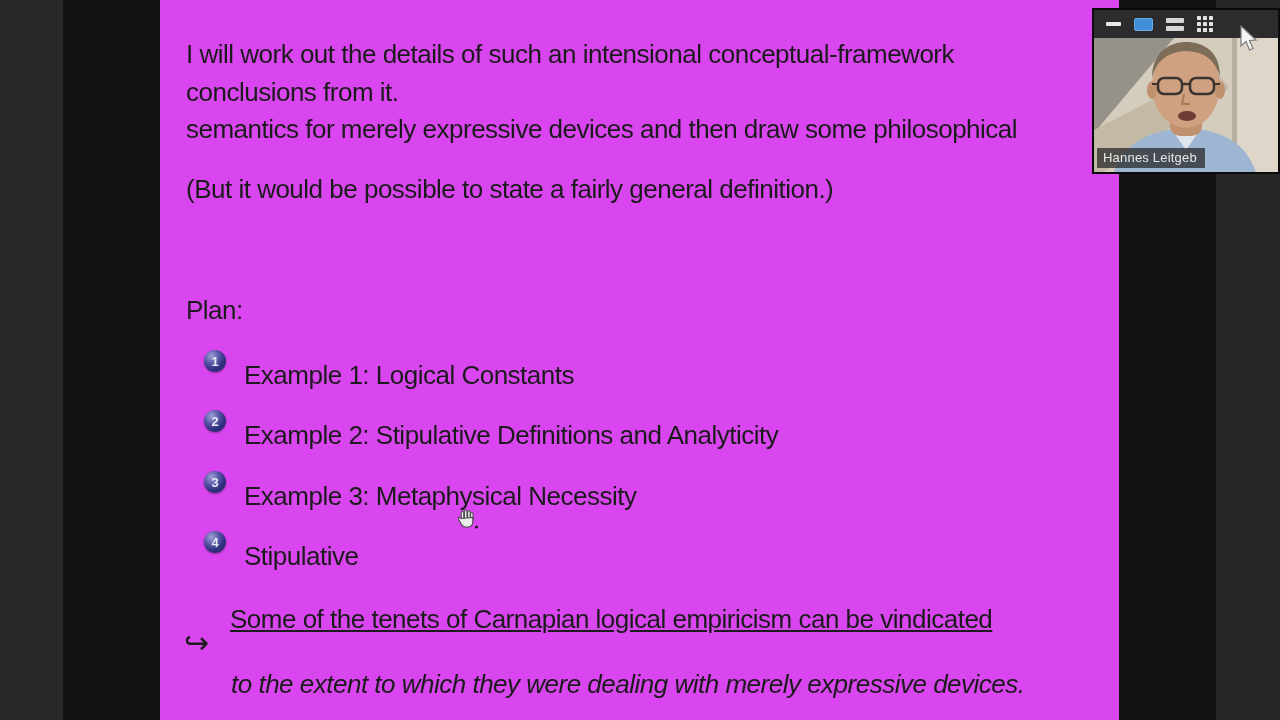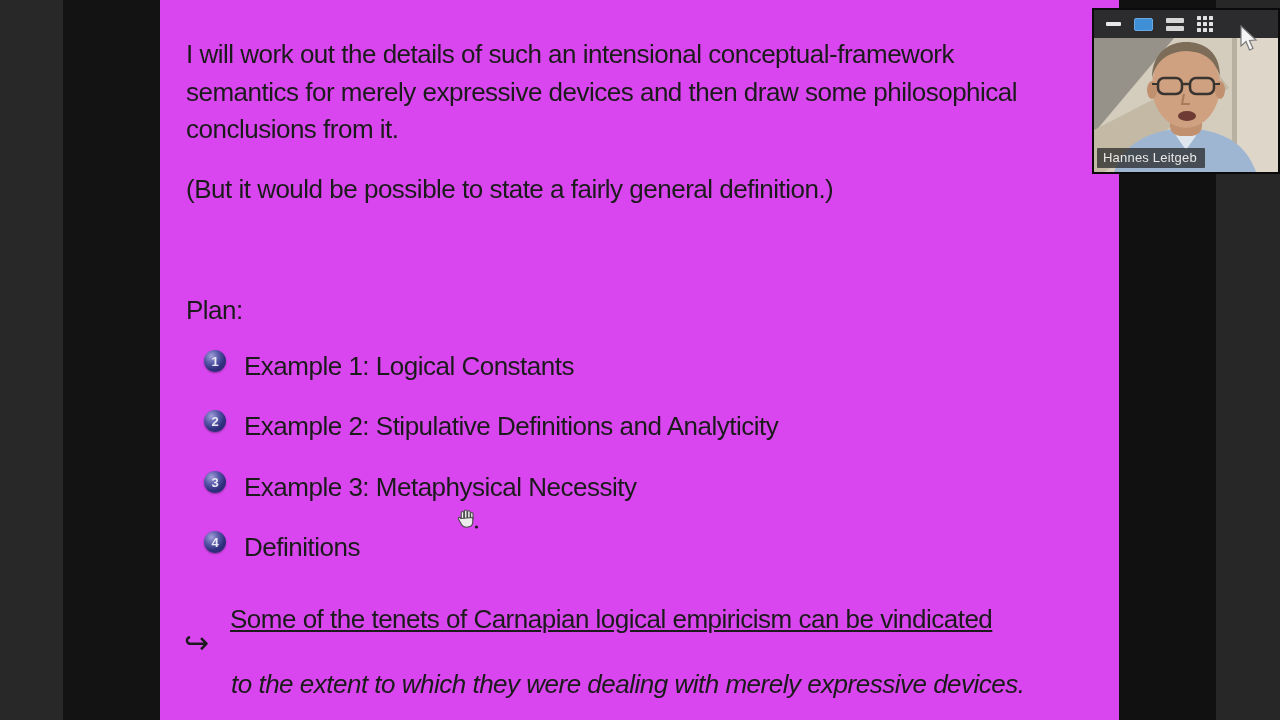--- a/index.html
+++ b/index.html
@@ -30,21 +30,21 @@
 
   .plan-item { position: absolute; left: 44px; height: 30px; }
   .plan-item .ball {
     position: absolute; left: 0; top: 3px; width: 22px; height: 22px; border-radius: 50%;
     background: radial-gradient(circle at 34% 28%, #a0a0d8 0%, #5757a8 35%, #30307e 62%, #222268 100%);
     box-shadow: 0 1px 2px rgba(0,0,0,0.35);
     color: #e8e8f4; font-size: 13px; font-weight: bold;
     display: flex; align-items: center; justify-content: center;
   }
   .plan-item .item-label {
-    position: absolute; left: 40px; top: 4px; white-space: nowrap;
+    position: absolute; left: 40px; top: 13px; white-space: nowrap;
     font-size: 26px; letter-spacing: -0.5px; line-height: 30px;
   }
   #item1 { top: 347px; }
   #item2 { top: 407px; }
   #item3 { top: 468px; }
   #item4 { top: 528px; }
 
   .conclusion-arrow {
     position: absolute; left: 24px; top: 626px; font-size: 30px; line-height: 34px;
     font-family: "DejaVu Sans", sans-serif; color: #1b1b1b;
@@ -86,22 +86,22 @@
 
 <div class="strip strip-left-outer"></div>
 <div class="strip strip-left-inner"></div>
 <div class="strip strip-right-inner"></div>
 <div class="strip strip-right-outer"></div>
 
 <div class="slide">
 
   <div class="para" id="para1">
     <div class="pline">I will work out the details of such an intensional conceptual-framework</div>
+    <div class="pline">conclusions from it.</div>
     <div class="pline">semantics for merely expressive devices and then draw some philosophical</div>
-    <div class="pline">conclusions from it.</div>
   </div>
 
   <div class="para" id="para2">
     <div class="pline">(But it would be possible to state a fairly general definition.)</div>
   </div>
 
   <div class="line" id="plan-label">Plan:</div>
 
   <div class="plan-item" id="item1">
     <span class="ball">1</span>
@@ -110,21 +110,21 @@
   <div class="plan-item" id="item2">
     <span class="ball">2</span>
     <span class="item-label">Example 2: Stipulative Definitions and Analyticity</span>
   </div>
   <div class="plan-item" id="item3">
     <span class="ball">3</span>
     <span class="item-label">Example 3: Metaphysical Necessity</span>
   </div>
   <div class="plan-item" id="item4">
     <span class="ball">4</span>
-    <span class="item-label">Definitions</span>
+    <span class="item-label">Stipulative</span>
   </div>
 
   <div class="conclusion-arrow">↪</div>
   <div class="line" id="conclusion-line1">Some of the tenets of Carnapian logical empiricism can be vindicated</div>
   <div class="line" id="conclusion-line2">to the extent to which they were dealing with merely expressive devices.</div>
 </div>
 
 <div class="webcam-panel">
   <div class="webcam-toolbar">
     <span class="tb-icon icon-minimize"></span>

